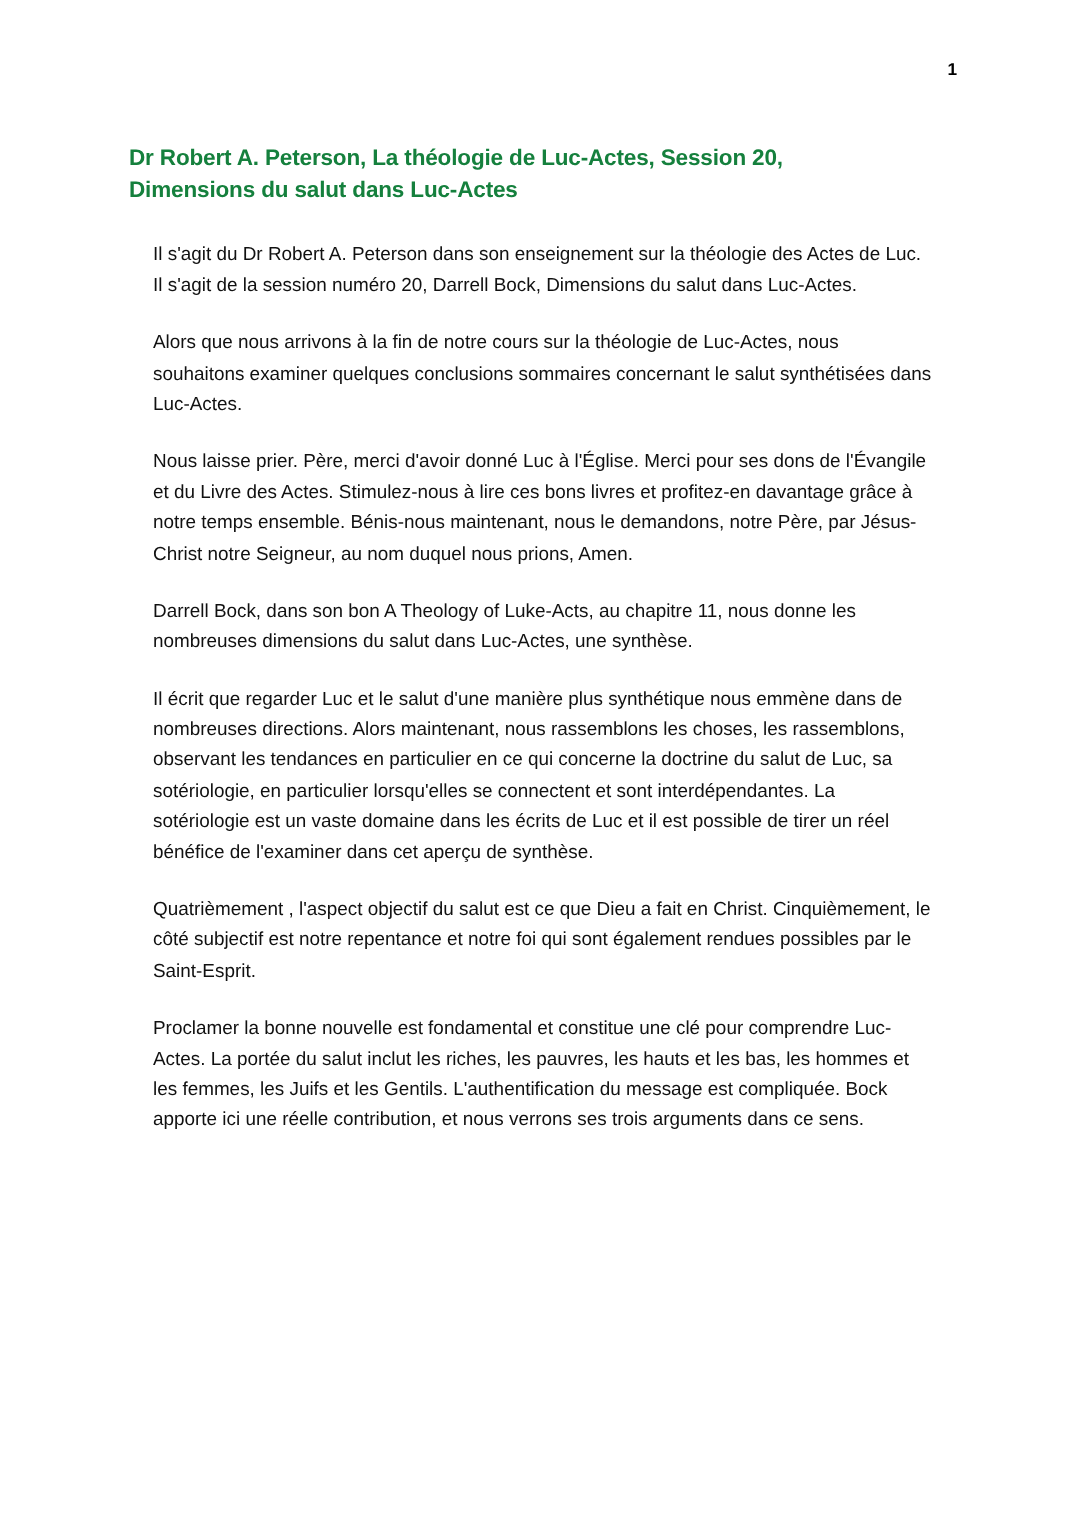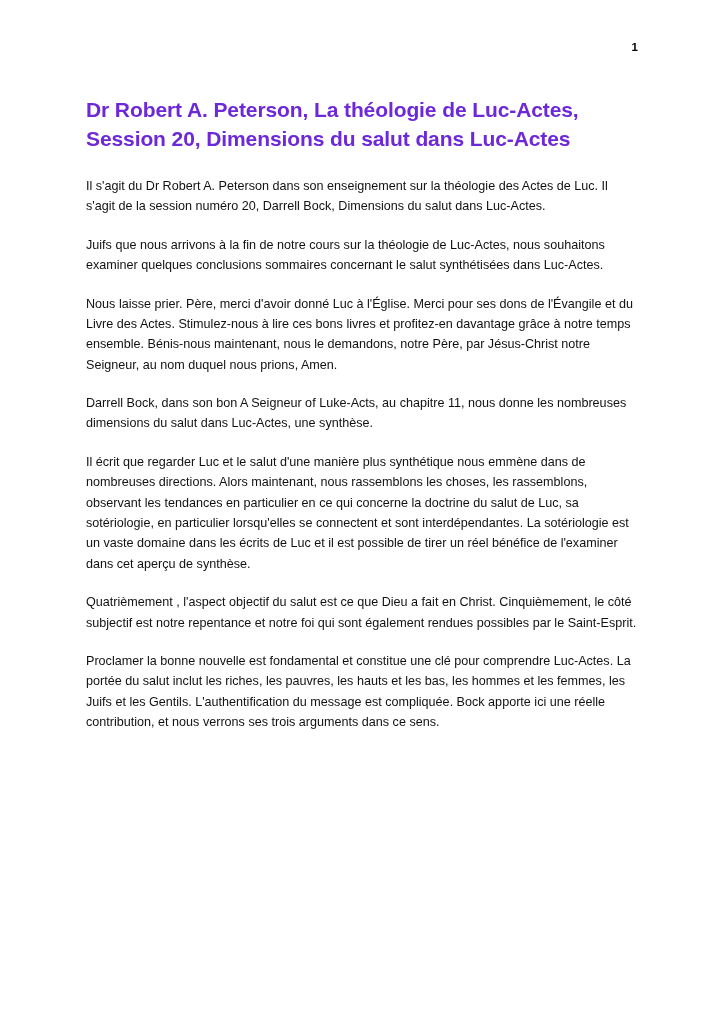--- a/index.html
+++ b/index.html
@@ -26,29 +26,29 @@
     position: absolute;
     top: 42px;
     right: 86px;
     font-size: 11.5px;
     font-weight: bold;
     line-height: 1;
     color: #000;
   }
   .doc-title {
     margin: 58px 0 0 0;
-    font-size: 21px;
+    font-size: 15px;
     font-weight: bold;
     line-height: 1.38;
     letter-spacing: -0.1px;
-    color: #6d28d9;
+    color: #15803d;
     max-width: 520px;
   }
   .body-text {
-    margin: 0;
+    margin: 16px;
     font-size: 12.6px;
     line-height: 1.62;
     color: #111;
     text-align: left;
   }
   .para {
     margin-top: 18px;
   }
   .para:first-of-type {
     margin-top: 22px;
@@ -57,20 +57,20 @@
 </head>
 <body>
 
 <div class="page">
 
   <div class="page-number">1</div>
 
   <h1 class="doc-title">Dr Robert A. Peterson, La théologie de Luc-Actes, Session 20, Dimensions du salut dans Luc-Actes</h1>
 
   <p class="body-text para">Il s'agit du Dr Robert A. Peterson dans son enseignement sur la théologie des Actes de Luc. Il s'agit de la session numéro 20, Darrell Bock, Dimensions du salut dans Luc-Actes.</p>
-  <p class="body-text para">Juifs que nous arrivons à la fin de notre cours sur la théologie de Luc-Actes, nous souhaitons examiner quelques conclusions sommaires concernant le salut synthétisées dans Luc-Actes.</p>
+  <p class="body-text para">Alors que nous arrivons à la fin de notre cours sur la théologie de Luc-Actes, nous souhaitons examiner quelques conclusions sommaires concernant le salut synthétisées dans Luc-Actes.</p>
   <p class="body-text para">Nous laisse prier. Père, merci d'avoir donné Luc à l'Église. Merci pour ses dons de l'Évangile et du Livre des Actes. Stimulez-nous à lire ces bons livres et profitez-en davantage grâce à notre temps ensemble. Bénis-nous maintenant, nous le demandons, notre Père, par Jésus-Christ notre Seigneur, au nom duquel nous prions, Amen.</p>
-  <p class="body-text para">Darrell Bock, dans son bon A Seigneur of Luke-Acts, au chapitre 11, nous donne les nombreuses dimensions du salut dans Luc-Actes, une synthèse.</p>
+  <p class="body-text para">Darrell Bock, dans son bon A Theology of Luke-Acts, au chapitre 11, nous donne les nombreuses dimensions du salut dans Luc-Actes, une synthèse.</p>
   <p class="body-text para">Il écrit que regarder Luc et le salut d'une manière plus synthétique nous emmène dans de nombreuses directions. Alors maintenant, nous rassemblons les choses, les rassemblons, observant les tendances en particulier en ce qui concerne la doctrine du salut de Luc, sa sotériologie, en particulier lorsqu'elles se connectent et sont interdépendantes. La sotériologie est un vaste domaine dans les écrits de Luc et il est possible de tirer un réel bénéfice de l'examiner dans cet aperçu de synthèse.</p>
   <p class="body-text para">Quatrièmement , l'aspect objectif du salut est ce que Dieu a fait en Christ. Cinquièmement, le côté subjectif est notre repentance et notre foi qui sont également rendues possibles par le Saint-Esprit.</p>
   <p class="body-text para">Proclamer la bonne nouvelle est fondamental et constitue une clé pour comprendre Luc-Actes. La portée du salut inclut les riches, les pauvres, les hauts et les bas, les hommes et les femmes, les Juifs et les Gentils. L'authentification du message est compliquée. Bock apporte ici une réelle contribution, et nous verrons ses trois arguments dans ce sens.</p>
 
 </div>
 
 </body></html>

